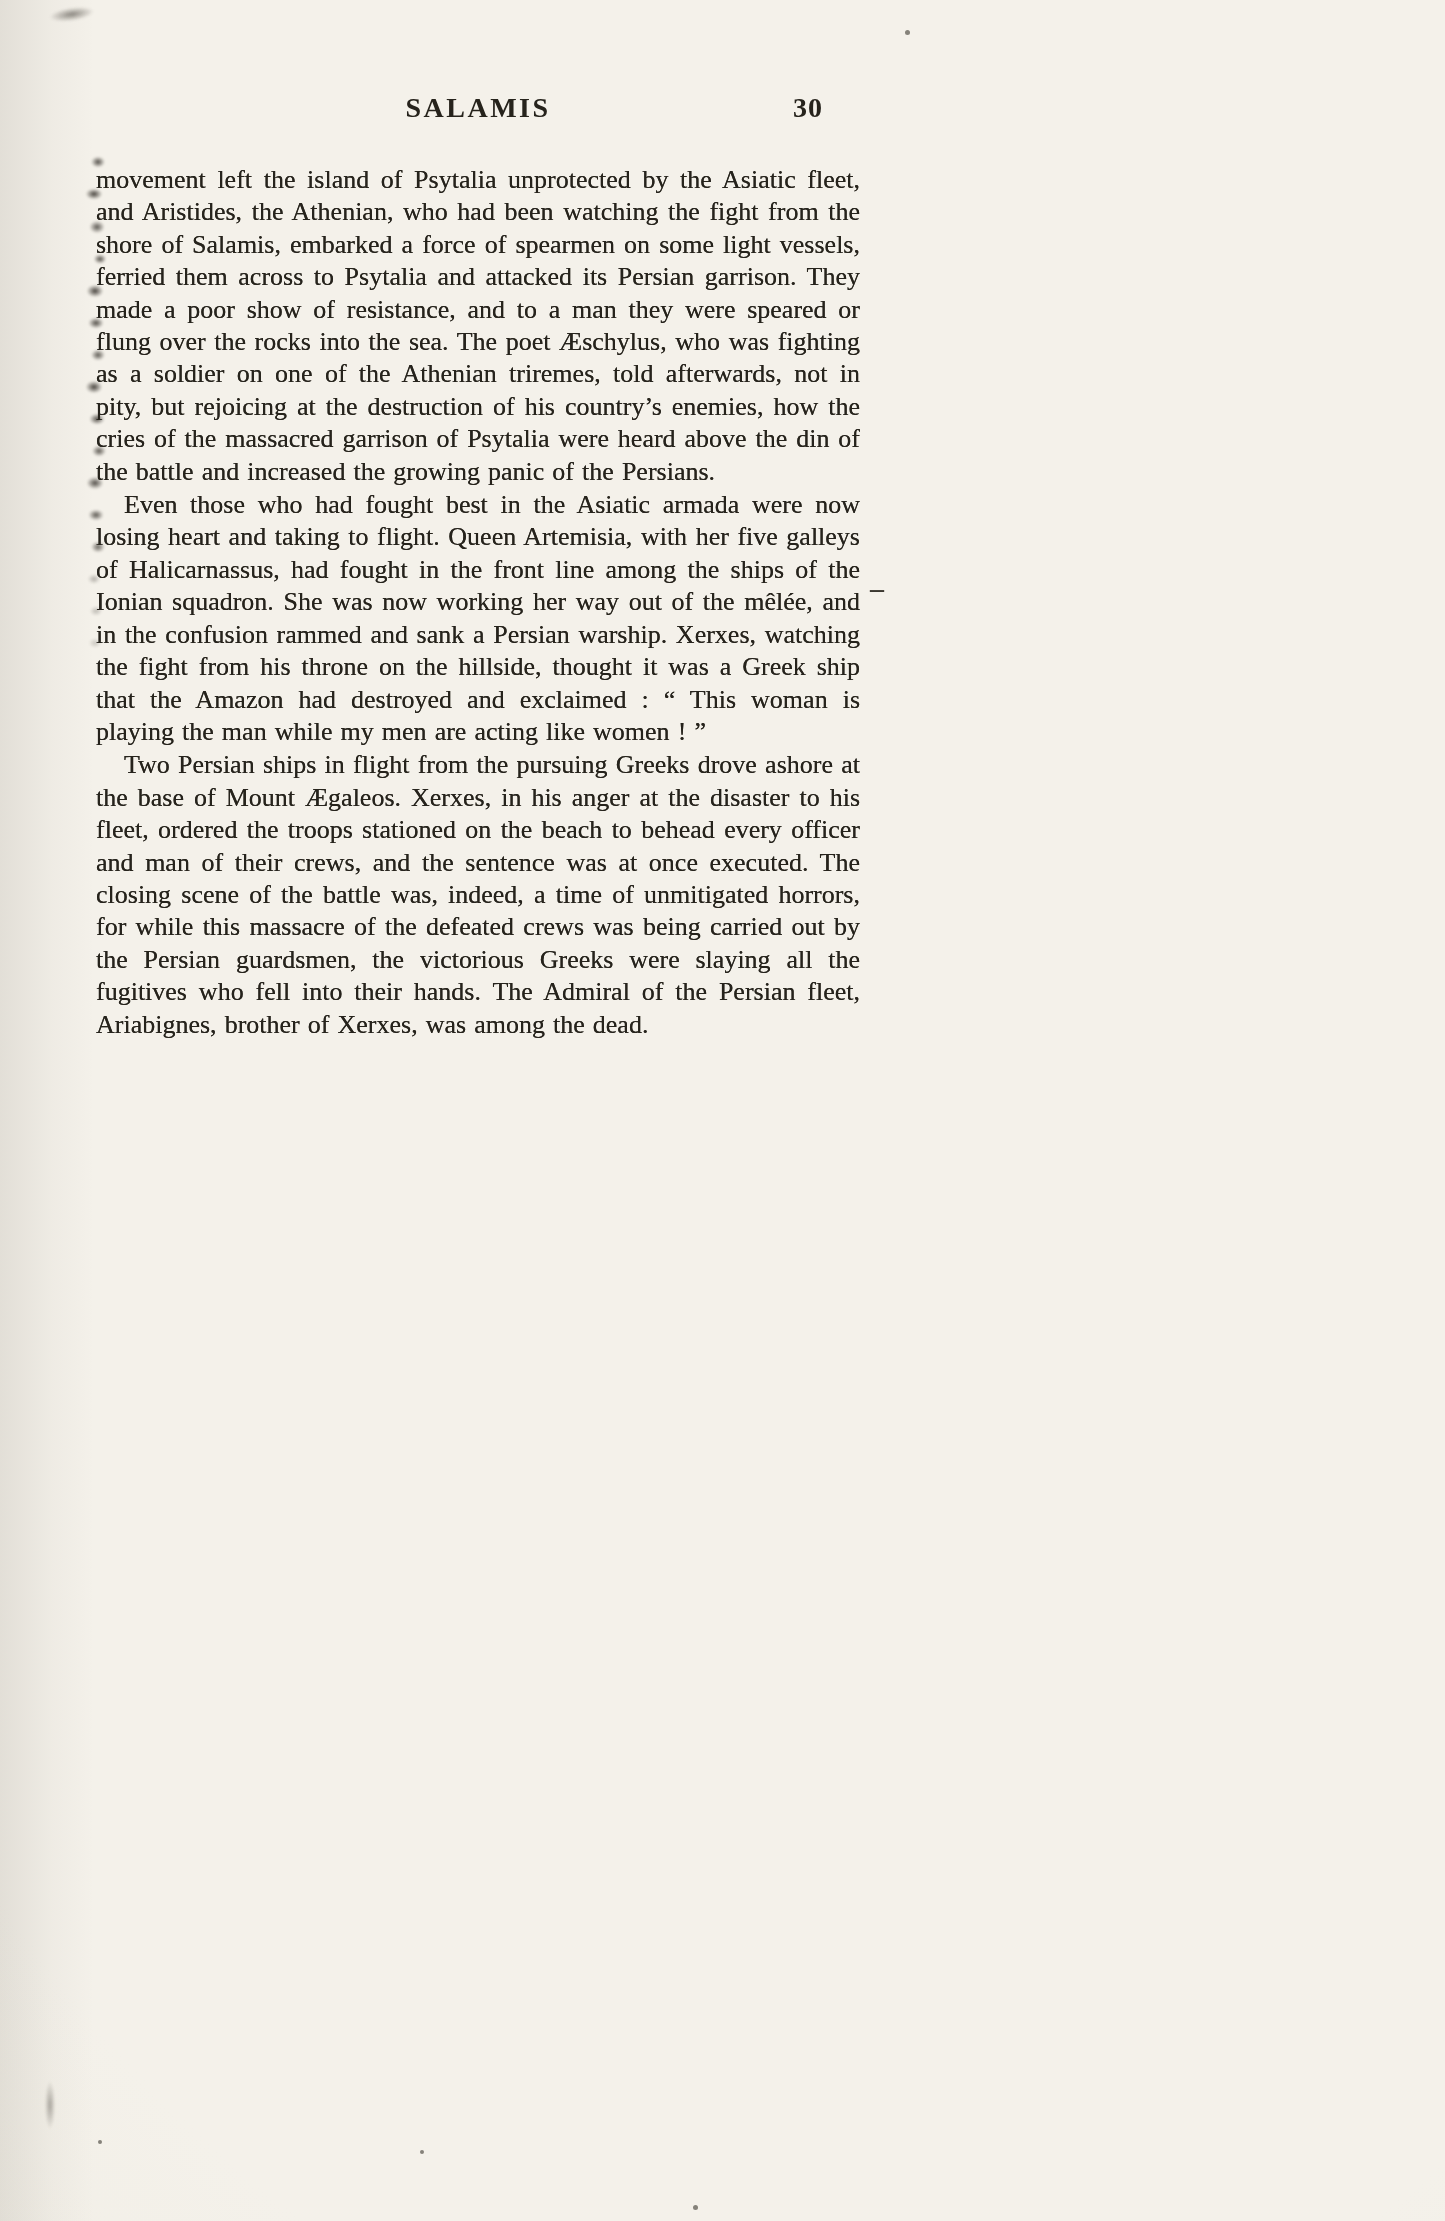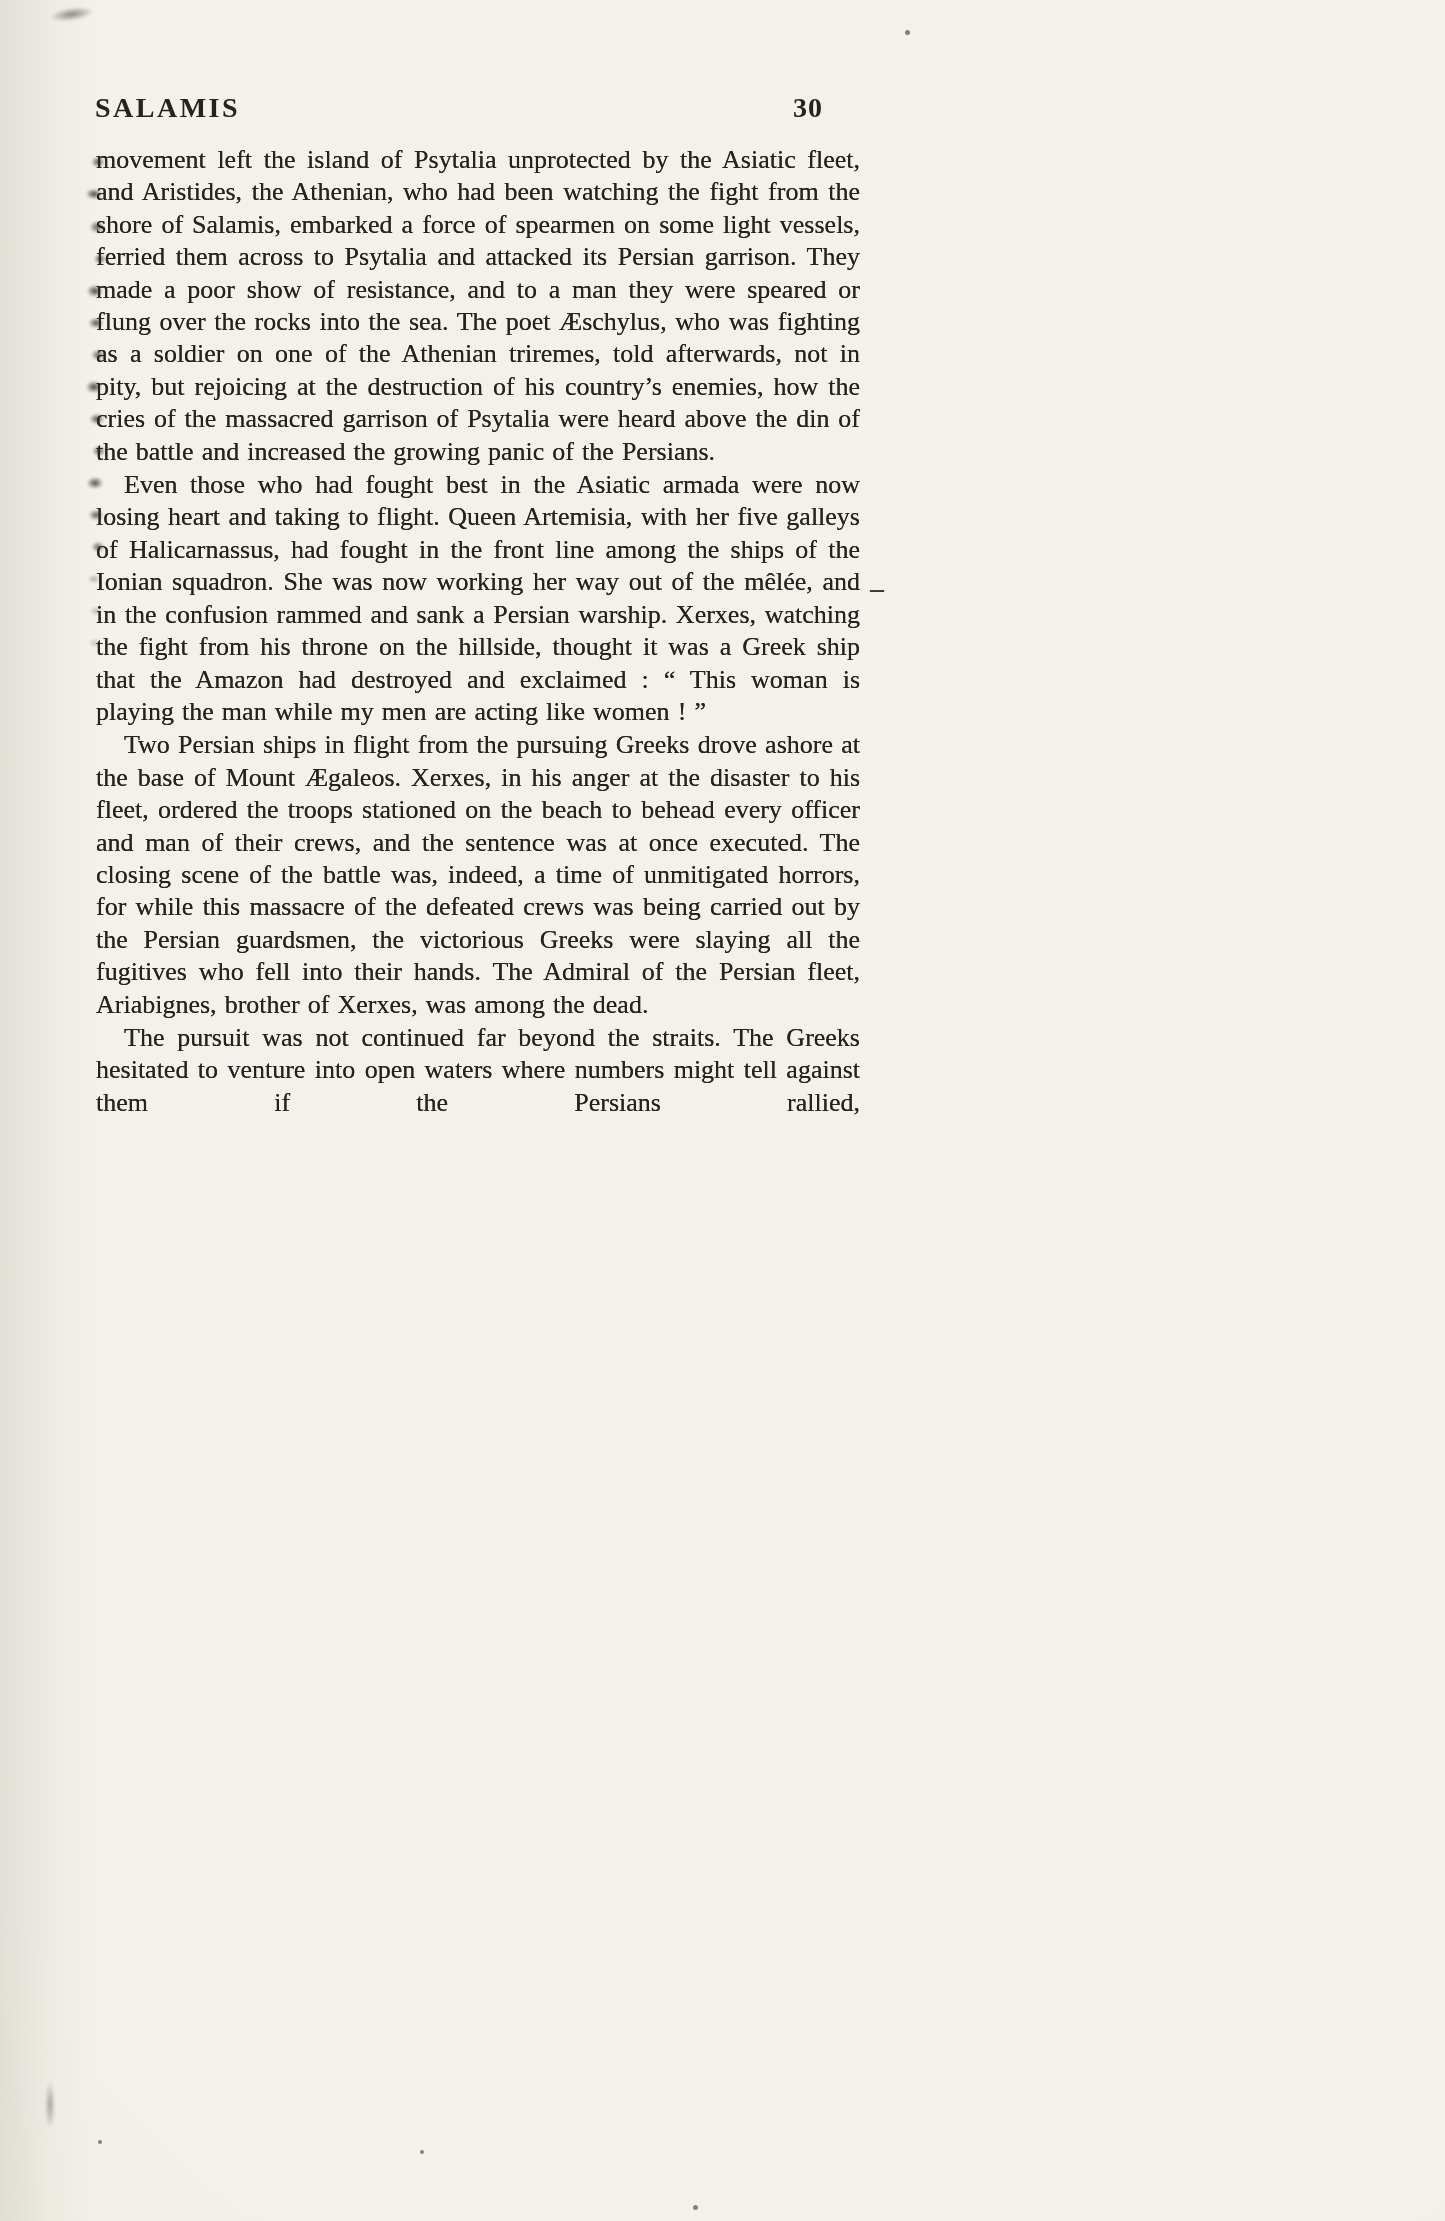--- a/index.html
+++ b/index.html
@@ -97,25 +97,26 @@
   .text-column {
     position: absolute;
     left: 95px;
     top: 92px;
     width: 766px;
   }
 
   .page-header {
     position: relative;
     height: 36px;
+    text-align: center;
     font-size: 28px;
     font-weight: bold;
     letter-spacing: 2.5px;
     color: #26231c;
-    margin-bottom: 16px;
+    margin-bottom: 36px;
   }
   .page-number {
     position: absolute;
     right: 38px;
     top: 0;
     letter-spacing: 1px;
   }
 
   .para {
     margin: 1px;
@@ -151,17 +152,16 @@
       <span class="running-title">SALAMIS</span>
       <span class="page-number">30</span>
     </div>
 
     <p class="para">movement left the island of Psytalia unprotected by the Asiatic fleet, and Aristides, the Athenian, who had been watching the fight from the shore of Salamis, embarked a force of spearmen on some light vessels, ferried them across to Psytalia and attacked its Persian garrison. They made a poor show of resistance, and to a man they were speared or flung over the rocks into the sea. The poet Æschylus, who was fighting as a soldier on one of the Athenian triremes, told afterwards, not in pity, but rejoicing at the destruction of his country’s enemies, how the cries of the massacred garrison of Psytalia were heard above the din of the battle and increased the growing panic of the Persians.</p>
 
     <p class="para indent">Even those who had fought best in the Asiatic armada were now losing heart and taking to flight. Queen Artemisia, with her five galleys of Halicarnassus, had fought in the front line among the ships of the Ionian squadron. She was now working her way out of the mêlée, and in the confusion rammed and sank a Persian warship. Xerxes, watching the fight from his throne on the hillside, thought it was a Greek ship that the Amazon had destroyed and exclaimed : “ This woman is playing the man while my men are acting like women ! ”</p>
 
     <p class="para indent">Two Persian ships in flight from the pursuing Greeks drove ashore at the base of Mount Ægaleos. Xerxes, in his anger at the disaster to his fleet, ordered the troops stationed on the beach to behead every officer and man of their crews, and the sentence was at once executed. The closing scene of the battle was, indeed, a time of unmitigated horrors, for while this massacre of the defeated crews was being carried out by the Persian guardsmen, the victorious Greeks were slaying all the fugitives who fell into their hands. The Admiral of the Persian fleet, Ariabignes, brother of Xerxes, was among the dead.</p>
 
-    <p class="para indent last-justify">The pursuit was not continued far beyond the straits. The Greeks hesitated to venture into open waters where numbers might tell against them if the Persians rallied,</p>
 
   </div>
 
 </div>
 
 </body></html>

